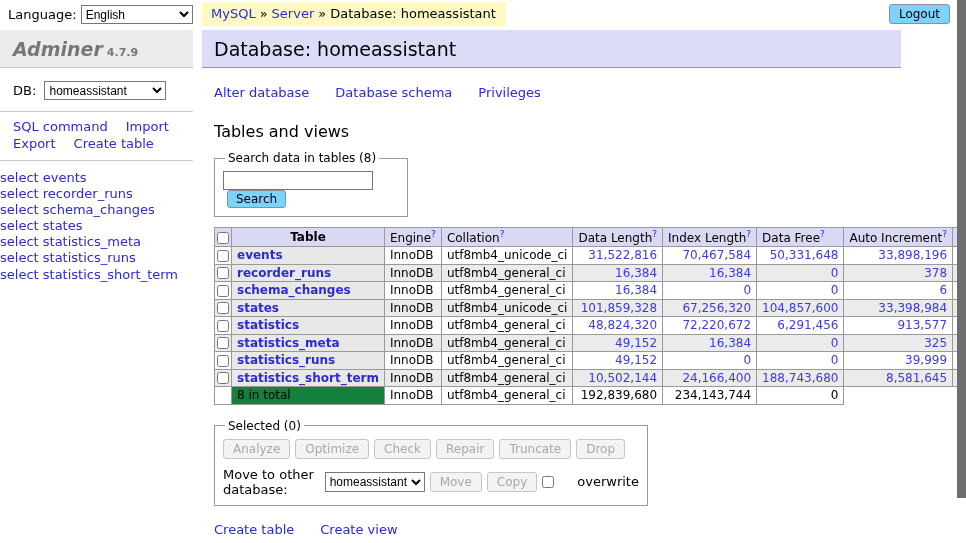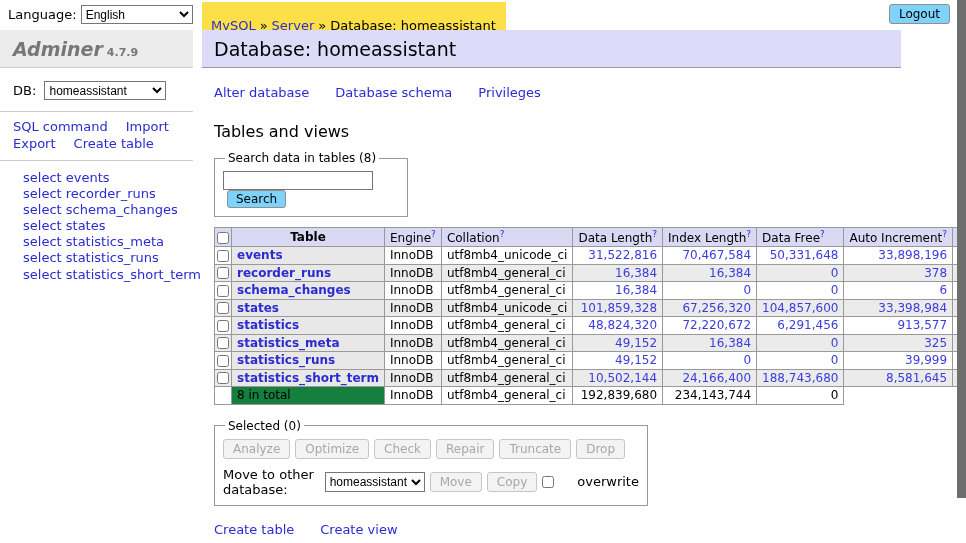--- a/index.html
+++ b/index.html
@@ -4,38 +4,38 @@
 <style>
   * { margin:0; padding:0; box-sizing:border-box; }
   html,body { width:966px; height:543px; background:#fff; overflow:hidden;
     font-family:"DejaVu Sans", sans-serif; font-size:13px; color:#000; }
 
   a { color:#2b2bd2; text-decoration:none; cursor:pointer; }
 
   
   #lang-row { position:absolute; left:8px; top:5px; }
   #lang-row select { width:112px; font-size:12px; height:19px; border:1px solid #767676; background:#fff; }
-  #breadcrumb { position:absolute; left:202px; top:2px; background:#fde047; padding:16px 10px 5px 9px; font-size:13px; white-space:nowrap; }
+  #breadcrumb { position:absolute; left:202px; top:2px; background:#fef9c3; padding:4px 10px 5px 9px; font-size:13px; white-space:nowrap; }
   #breadcrumb .sep { color:#000; margin:0 4px; }
   #logout-btn { position:absolute; top:4px; right:16px; }
 
   button { font-family:"DejaVu Sans", sans-serif; font-size:12px; padding:2px 9px;
     border:1px solid #8f8f8f; border-radius:3px; background:#7dd3fc; color:#000; cursor:pointer; }
   button:disabled { color:#a8a8a8; border-color:#c6c6c6; background:#f3f3f3; cursor:default; }
 
   
   #sidebar { position:absolute; left:0; top:30px; width:193px; }
   #app-title { height:38px; line-height:38px; background:#ececec; border-bottom:1px solid #ccc;
     padding-left:13px; color:#777; font-size:19px; font-style:italic; white-space:nowrap; }
   #app-title .ver { font-size:11px; font-style:normal; color:#777; margin-left:4px; }
   #db-row { margin:13px 0 11px 13px; }
   #db-row select { width:122px; font-size:12px; height:19px; border:1px solid #767676; background:#fff; margin-left:4px; }
   .side-hr { border:0; border-top:1px solid #ccc; margin:0; }
   #action-links { padding:7px 0 8px 13px; width:180px; display:flex; flex-wrap:wrap; column-gap:18px; row-gap:1px; line-height:16px; }
-  #sidebar-tables { padding:9px 0 0 23px; line-height:16.1px; }
+  #sidebar-tables { padding:9px 0 0 0; line-height:16.1px; }
   #sidebar-tables .trow { white-space:nowrap; }
 
   
   #main { position:absolute; left:202px; top:30px; width:699px; }
   #page-title { height:38px; line-height:38px; background:#dcdcf8; border-bottom:1px solid #999;
     padding-left:12px; font-size:19px; font-weight:normal; }
   #main-nav { margin:17px 0 0 12px; }
   #main-nav a, .link-row a { margin-right:26px; }
   h3 { font-size:16px; font-weight:normal; margin:22px 0 0 12px; }
 

